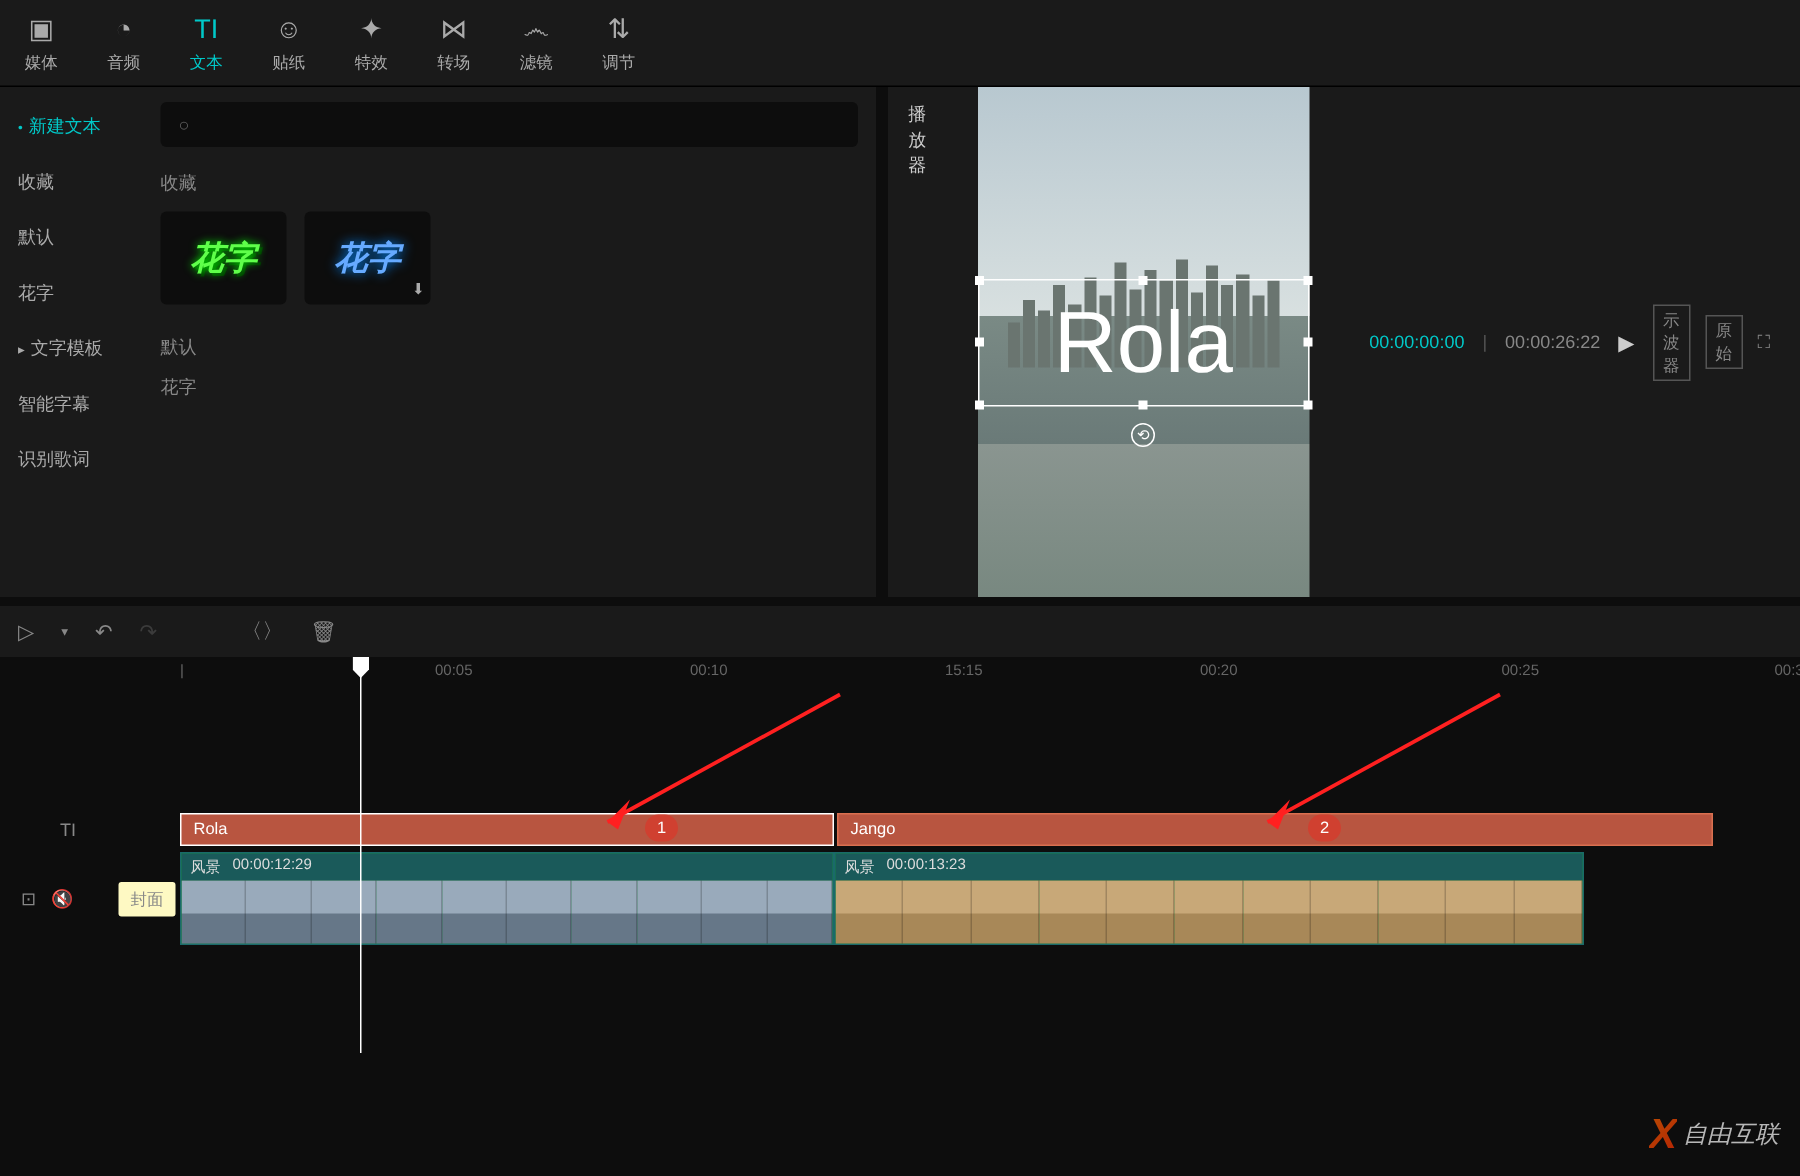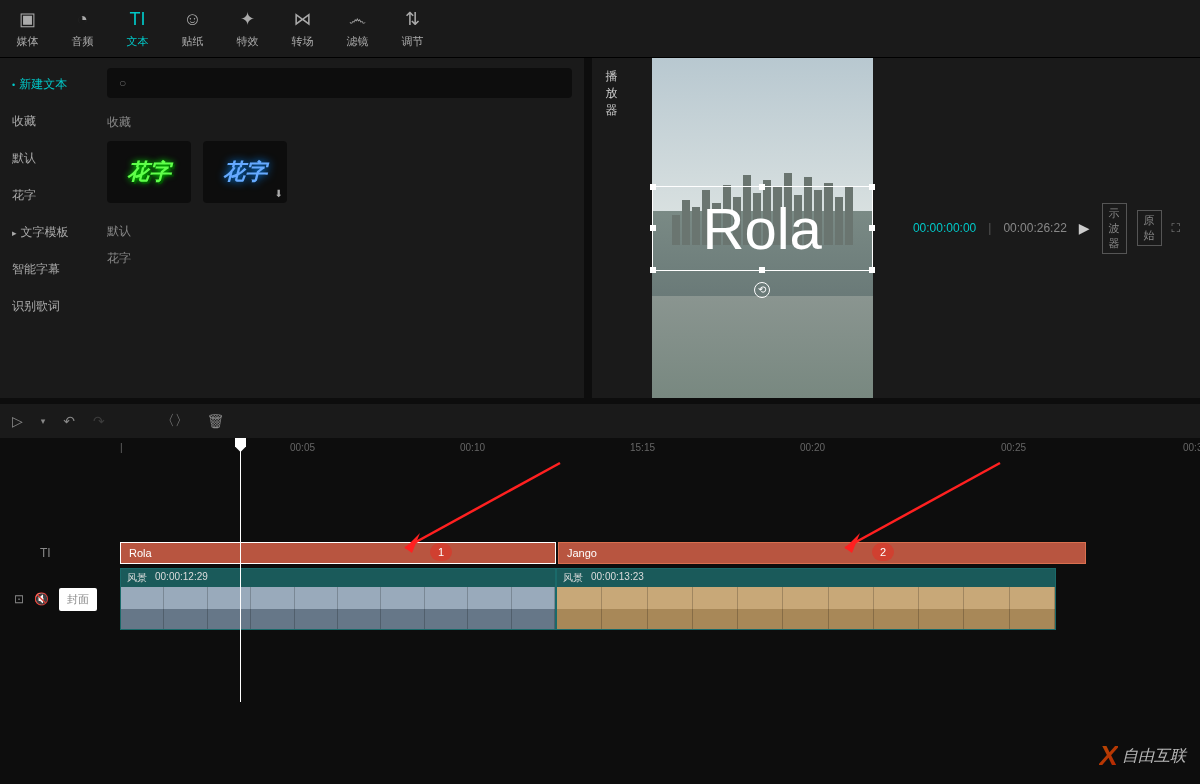--- a/index.html
+++ b/index.html
@@ -62,21 +62,21 @@
 
 .tracks { margin-top: 80px; }
 .track { display: flex; align-items: center; height: 22px; margin-bottom: 4px; }
 .track-label { width: 120px; padding-left: 40px; color: #888; font-size: 12px; }
 .track-content { flex: 1; position: relative; height: 100%; }
 .text-clip { position: absolute; height: 100%; background: #b85540; border: 1px solid #d97050; color: #fff; font-size: 11px; padding: 2px 8px; display: flex; align-items: center; }
 .text-clip.selected { border: 1px solid #fff; }
 
 .video-track { display: flex; align-items: center; height: 62px; }
 .video-track-label { width: 120px; display: flex; align-items: center; gap: 10px; padding-left: 14px; color: #888; }
-.cover-btn { background: #ffffff; padding: 4px 8px; border-radius: 2px; font-size: 11px; cursor: pointer; }
+.cover-btn { background: #fef9c3; padding: 4px 8px; border-radius: 2px; font-size: 11px; cursor: pointer; margin-left: 20px; }
 .video-clips { flex: 1; position: relative; height: 100%; display: flex; }
 .video-clip { height: 100%; border: 1px solid #1a6a6a; background: #15803d; position: relative; overflow: hidden; }
 .clip-header { background: #1a5a5a; color: #ddd; font-size: 10px; padding: 2px 6px; display: flex; gap: 8px; }
 .clip-frames { display: flex; height: 44px; }
 .frame { flex: 1; background: linear-gradient(to bottom, #9ab 0%, #9ab 50%, #678 50%, #678 100%); border-right: 1px solid rgba(0,0,0,0.2); }
 .frame.warm { background: linear-gradient(to bottom, #c8a878 0%, #c8a878 50%, #a88858 50%, #a88858 100%); }
 
 .arrow-annotation { position: absolute; pointer-events: none; z-index: 20; }
 .arrow-line { stroke: #ff2020; stroke-width: 2.5; fill: none; }
 .arrow-head { fill: #ff2020; }
@@ -255,21 +255,21 @@
   </svg>
   <div class="bubble" style="left:872px; top:105px;">2</div>
 
   <div class="tracks">
     <div class="track">
       <div class="track-label">TI</div>
       <div class="track-content">
         <div class="text-clip selected" style="left:0; width:436px;">
             <span>Rola</span>
           </div>
-        <div class="text-clip" style="left:438px; width:528px;">
+        <div class="text-clip" style="left:438px; width:584px;">
             <span>Jango</span>
           </div>
       </div>
     </div>
 
     <div class="video-track">
       <div class="video-track-label">
         <span>⊡</span>
         <span>🔇</span>
         <span class="cover-btn">封面</span>

